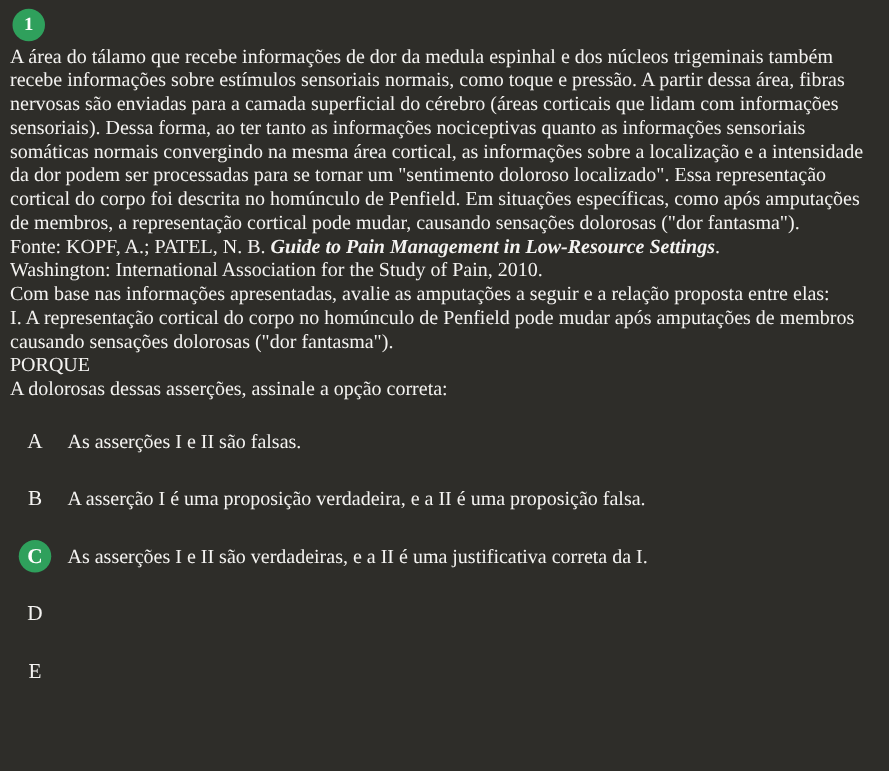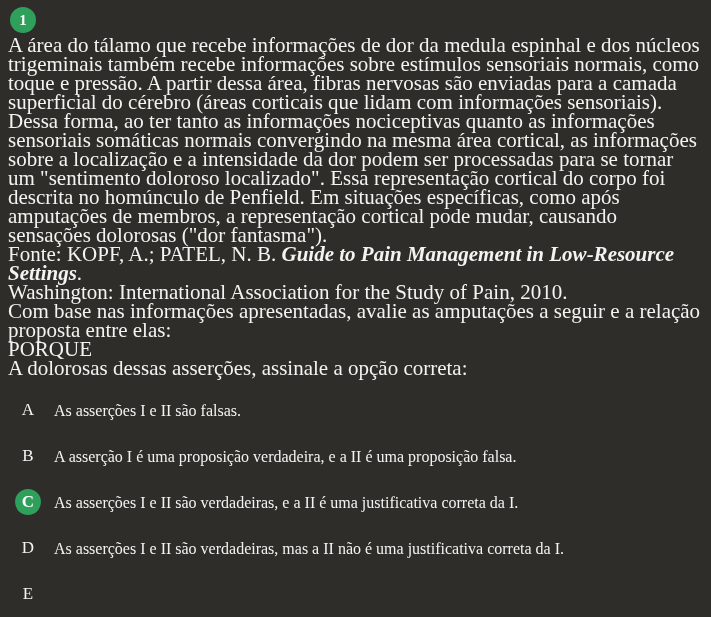--- a/index.html
+++ b/index.html
@@ -26,21 +26,21 @@
     background: #2fa05c;
     color: #ffffff;
     font-weight: bold;
     font-size: 15px;
     display: flex;
     align-items: center;
     justify-content: center;
     margin: 0 0 3px 2px;
   }
   .q-text {
-    font-size: 21px;
+    font-size: 16px;
     line-height: 19px;
     max-width: 699px;
   }
   .q-text .seg {
     display: block;
   }
   .q-text .inline-seg {
     display: inline;
     margin-top: 28px;
   }
@@ -82,20 +82,21 @@
 
 <div class="page">
 
   <div class="q-badge">1</div>
 
   <div class="q-text">
     <span class="seg">A área do tálamo que recebe informações de dor da medula espinhal e dos núcleos trigeminais também recebe informações sobre estímulos sensoriais normais, como toque e pressão. A partir dessa área, fibras nervosas são enviadas para a camada superficial do cérebro (áreas corticais que lidam com informações sensoriais). Dessa forma, ao ter tanto as informações nociceptivas quanto as informações sensoriais somáticas normais convergindo na mesma área cortical, as informações sobre a localização e a intensidade da dor podem ser processadas para se tornar um "sentimento doloroso localizado". Essa representação cortical do corpo foi descrita no homúnculo de Penfield. Em situações específicas, como após amputações de membros, a representação cortical pode mudar, causando sensações dolorosas ("dor fantasma").</span>
     <span class="seg"><span class="inline-seg">Fonte: KOPF, A.; PATEL, N. B. </span><span class="inline-seg bold">Guide to Pain Management in Low-Resource Settings</span><span class="inline-seg">.</span></span>
     <span class="seg">Washington: International Association for the Study of Pain, 2010.</span>
     <span class="seg">Com base nas informações apresentadas, avalie as amputações a seguir e a relação proposta entre elas:</span>
+    <span class="seg">I. A representação cortical do corpo no homúnculo de Penfield pode mudar após amputações de membros causando sensações dolorosas ("dor fantasma").</span>
     <span class="seg">PORQUE</span>
     <span class="seg">A dolorosas dessas asserções, assinale a opção correta:</span>
   </div>
 
   <div class="options">
 
     <div class="option">
       <span class="letter">A</span>
       <span class="text">As asserções I e II são falsas.</span>
     </div>
@@ -105,21 +106,20 @@
       <span class="text">A asserção I é uma proposição verdadeira, e a II é uma proposição falsa.</span>
     </div>
 
     <div class="option selected">
       <span class="letter">C</span>
       <span class="text">As asserções I e II são verdadeiras, e a II é uma justificativa correta da I.</span>
     </div>
 
     <div class="option">
       <span class="letter">D</span>
-      <span class="text">As asserções I e II são verdadeiras, mas a II não é uma justificativa correta da I.</span>
     </div>
 
     <div class="option">
       <span class="letter">E</span>
     </div>
 
   </div>
 
 </div>
 

